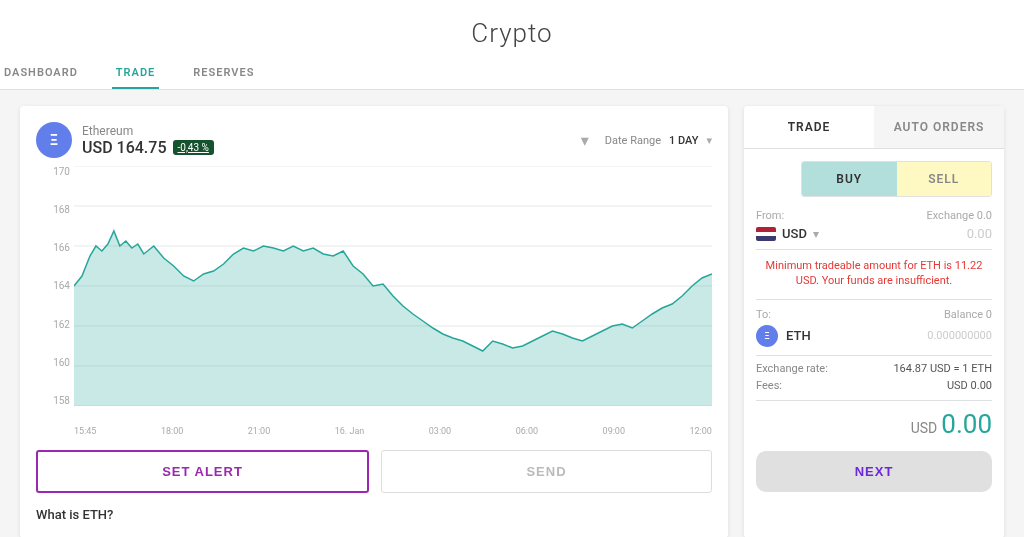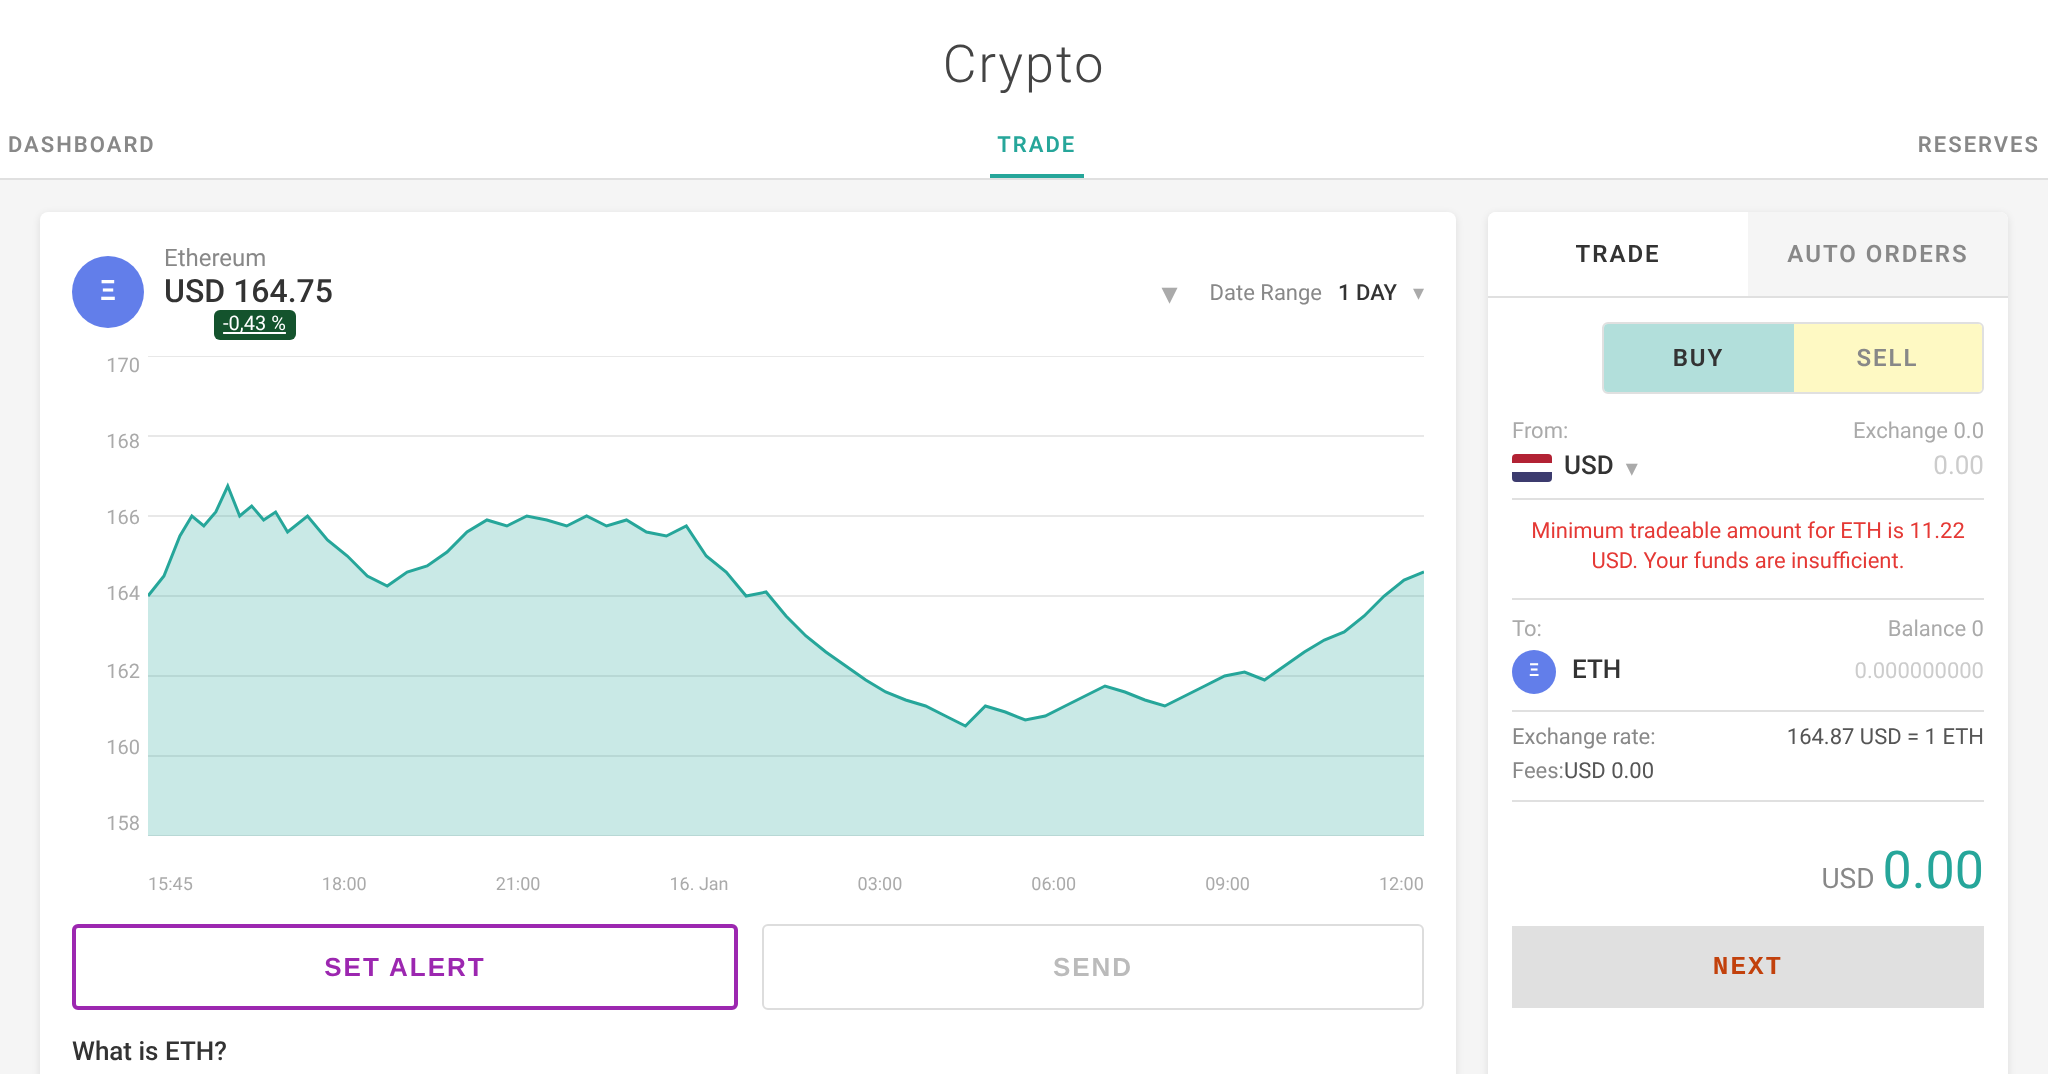--- a/index.html
+++ b/index.html
@@ -14,21 +14,21 @@
       background: #fff;
     }
     .app-title {
       font-size: 26px;
       font-weight: 300;
       color: #444;
       letter-spacing: 1px;
     }
     .nav-tabs {
       display: flex;
-      justify-content: space-between;
+      justify-content: flex-start;
       gap: 30px;
       margin-top: 10px;
       border-bottom: 1px solid #e0e0e0;
     }
     .nav-tab {
       font-size: 11px;
       font-weight: 600;
       letter-spacing: 1px;
       padding: 8px 4px;
       cursor: pointer;
@@ -327,23 +327,24 @@
       color: #888;
       margin-bottom: 4px;
       padding-top: 6px;
       border-top: 1px solid #e0e0e0;
     }
     .rate-value {
       color: #555;
     }
     .fees-row {
       display: flex;
-      font-size: 11px;
-      color: #888;
-      margin-bottom: 20px;
+      justify-content: space-between;
+      font-size: 11px;
+      color: #888;
+      margin-bottom: 8px;
       padding-bottom: 8px;
       border-bottom: 1px solid #e0e0e0;
     }
     .total-row {
       text-align: right;
       margin-bottom: 4px;
     }
     .total-label {
       font-size: 11px;
       color: #888;
@@ -356,28 +357,27 @@
     .total-currency {
       font-size: 14px;
       color: #888;
       margin-right: 4px;
     }
     .btn-next {
       width: 100%;
       padding: 13px;
       background: #e0e0e0;
       border: none;
-      color: #c2410c;
+      color: #6d28d9;
       font-size: 13px;
       font-weight: 600;
       letter-spacing: 1px;
       cursor: pointer;
-      border-radius: 0;
+      border-radius: 10px;
       margin-top: 8px;
-      font-family: Liberation Mono, monospace;
     }
     .grid-lines {
       stroke: #e8e8e8;
       stroke-width: 1;
     }
     .chart-area-fill {
       fill: rgba(38,166,154,0.25);
     }
     .chart-line {
       fill: none;
@@ -398,21 +398,21 @@
 </div>
 
 <div class="main-content">
 
   <div class="left-panel">
     <div class="coin-header">
       <div class="coin-info">
         <div class="eth-logo">Ξ</div>
         <div>
           <div class="coin-name">Ethereum</div>
-          <div style="display:flex;align-items:center;flex-direction:column;">
+          <div style="display:flex;align-items:center;">
             <span class="coin-price">USD 164.75</span>
             <span class="price-change">-0,43 %</span>
           </div>
         </div>
       </div>
       <div style="display:flex;align-items:center;gap:16px;">
         <span class="dropdown-arrow">▾</span>
         <div class="date-range-selector">
           <span>Date Range</span>
           <span style="color:#333;font-weight:500;">1 DAY</span>

